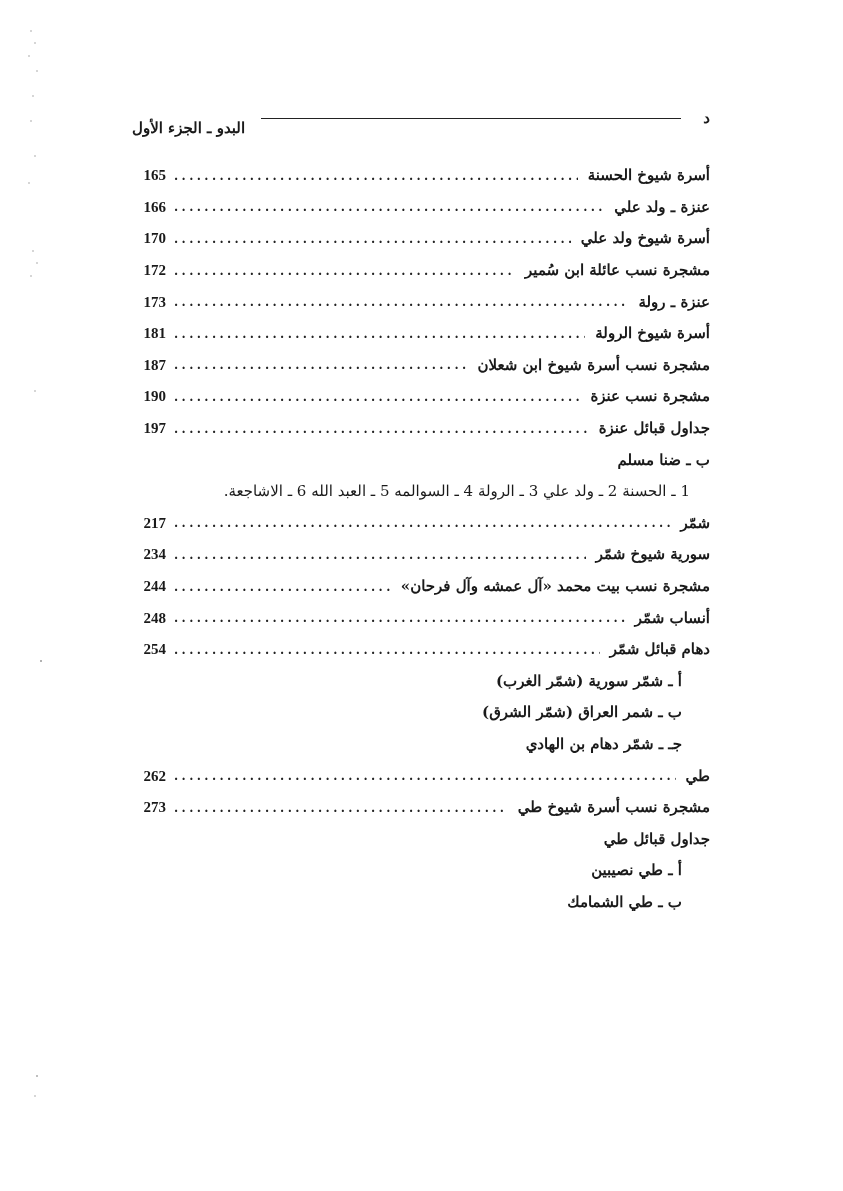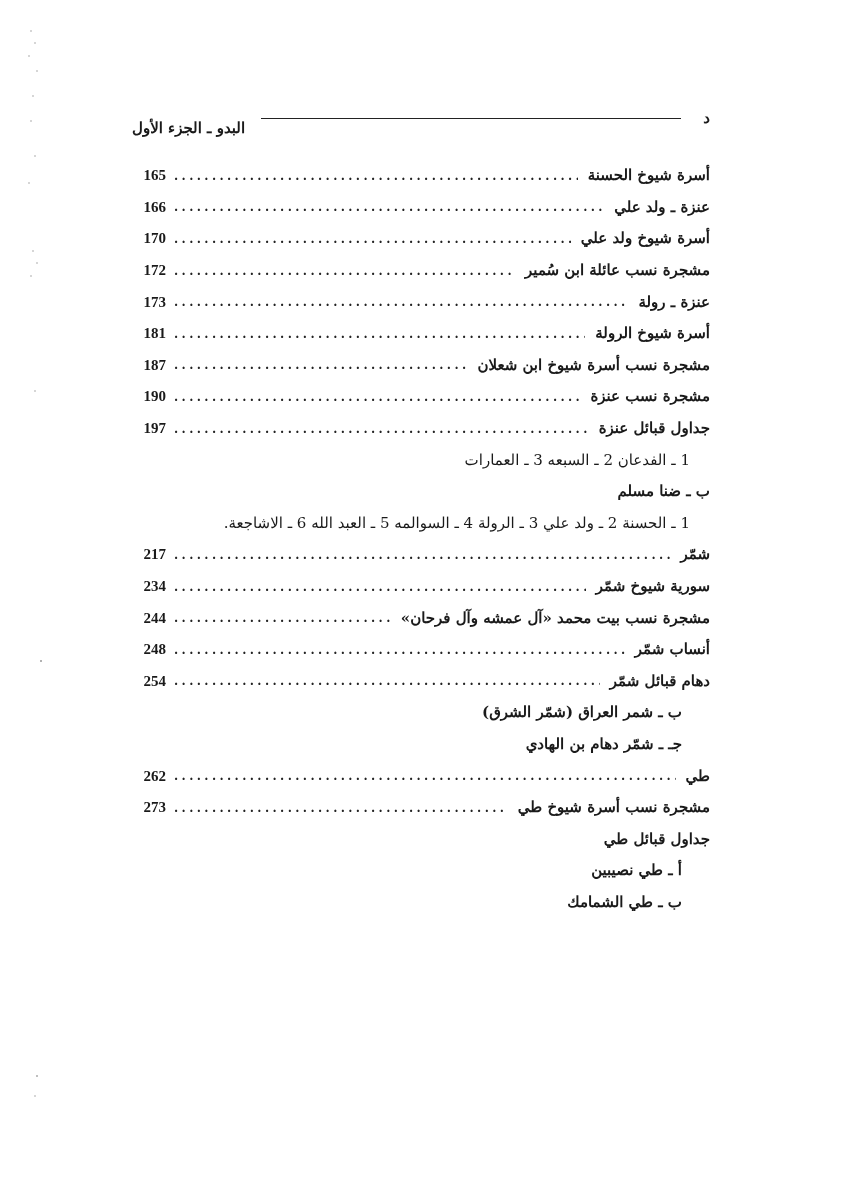--- a/index.html
+++ b/index.html
@@ -169,23 +169,20 @@
   <div class="toc-row indent-1">
     <span class="title">مشجرة نسب عنزة</span>
     <span class="leader">........................................................................................................</span>
     <span class="page">190</span>
   </div>
   <div class="toc-row indent-1">
     <span class="title">جداول قبائل عنزة</span>
     <span class="leader">........................................................................................................</span>
     <span class="page">197</span>
   </div>
-  <div class="toc-row sub indent-3">
-    <span class="title">1 ـ الفدعان  2 ـ السبعه  3 ـ العمارات</span>
-  </div>
   <div class="toc-row indent-1">
     <span class="title">ب ـ ضنا مسلم</span>
   </div>
   <div class="toc-row sub indent-3">
     <span class="title">1 ـ الحسنة  2 ـ ولد علي  3 ـ الرولة  4 ـ السوالمه  5 ـ العبد الله  6 ـ الاشاجعة.</span>
   </div>
   <div class="toc-row indent-1">
     <span class="title">شمّر</span>
     <span class="leader">........................................................................................................</span>
     <span class="page">217</span>
@@ -204,20 +201,23 @@
     <span class="title">أنساب شمّر</span>
     <span class="leader">........................................................................................................</span>
     <span class="page">248</span>
   </div>
   <div class="toc-row indent-1">
     <span class="title">دهام قبائل شمّر</span>
     <span class="leader">........................................................................................................</span>
     <span class="page">254</span>
   </div>
   <div class="toc-row indent-4">
+    <span class="title">أ ـ شمّر سورية (شمّر الغرب)</span>
+  </div>
+  <div class="toc-row indent-4">
     <span class="title">ب ـ شمر العراق (شمّر الشرق)</span>
   </div>
   <div class="toc-row indent-4">
     <span class="title">جـ ـ شمّر دهام بن الهادي</span>
   </div>
   <div class="toc-row indent-1">
     <span class="title">طي</span>
     <span class="leader">........................................................................................................</span>
     <span class="page">262</span>
   </div>

